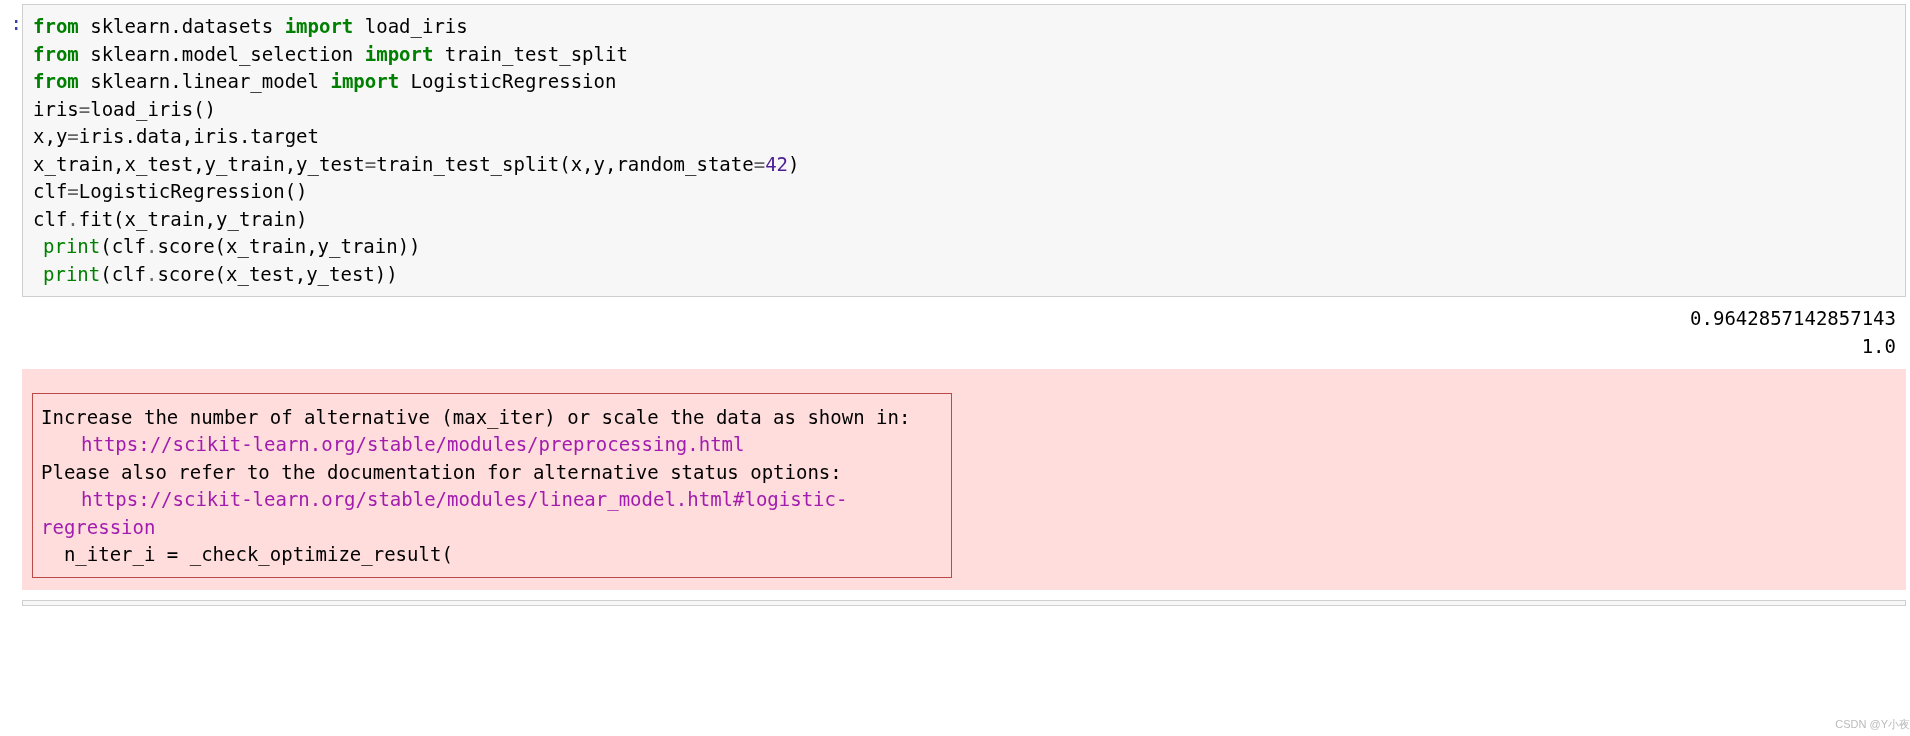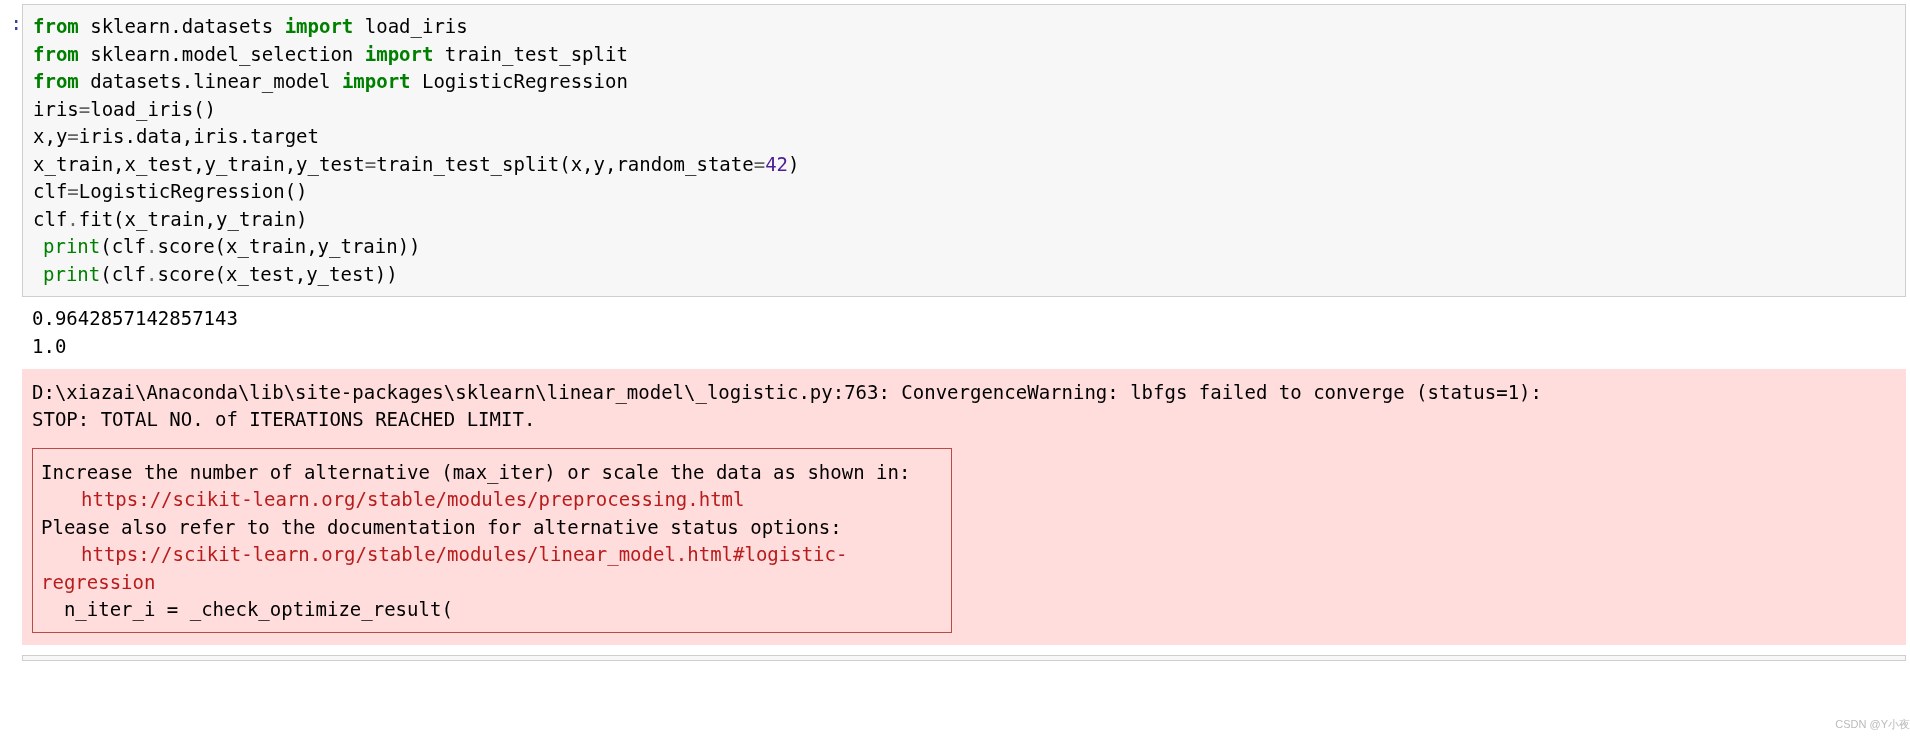--- a/index.html
+++ b/index.html
@@ -30,20 +30,21 @@
     padding: 8px 10px;
     line-height: 1.45;
     white-space: pre;
     overflow-x: auto;
   }
   .output-area {
     margin-left: 18px;
     padding: 8px 10px;
     line-height: 1.45;
     white-space: pre;
+    text-align: right;
   }
   .stderr-area {
     margin-left: 18px;
     background: #fdd;
     padding: 10px 10px 12px 10px;
     line-height: 1.45;
   }
   .stderr-header {
     white-space: pre-wrap;
   }
@@ -51,21 +52,21 @@
     border: 1px solid #b94a48;
     margin-top: 14px;
     padding: 10px 8px 8px 8px;
     white-space: pre-wrap;
     max-width: 920px;
   }
   .kw-green { color: #008000; font-weight: bold; text-align: center; }
   .fn-green { color: #008000; margin-left: 10px; }
   .op { color: #666666; }
   .num { color: #4c1d95; }
-  .link { color: #b91c1c; }
+  .link { color: #a21caf; }
   .below-band {
     margin-left: 18px;
     margin-top: 10px;
     border: 1px solid #cfcfcf;
     height: 6px;
     background: #f7f7f7;
   }
   .watermark {
     position: fixed;
     bottom: 4px;
@@ -76,36 +77,34 @@
   }
   .indent { display:inline-block; width: 40px; }
 </style>
 </head>
 <body>
 
 <div class="cell-wrapper">
   <div class="prompt">:</div>
   <div class="input-area"><span class="kw-green">from</span><span> sklearn.datasets </span><span class="kw-green">import</span><span> load_iris</span>
 <span class="kw-green">from</span><span> sklearn.model_selection </span><span class="kw-green">import</span><span> train_test_split</span>
-<span class="kw-green">from</span><span> datasets.linear_model </span><span class="kw-green">import</span><span> LogisticRegression</span>
+<span class="kw-green">from</span><span> sklearn.linear_model </span><span class="kw-green">import</span><span> LogisticRegression</span>
 <span>iris</span><span class="op">=</span><span>load_iris()</span>
 <span>x,y</span><span class="op">=</span><span>iris.data,iris.target</span>
 <span>x_train,x_test,y_train,y_test</span><span class="op">=</span><span>train_test_split(x,y,random_state</span><span class="op">=</span><span class="num">42</span><span>)</span>
 <span>clf</span><span class="op">=</span><span>LogisticRegression()</span>
 <span>clf</span><span class="op">.</span><span>fit(x_train,y_train)</span>
 <span class="fn-green">print</span><span>(clf</span><span class="op">.</span><span>score(x_train,y_train))</span>
 <span class="fn-green">print</span><span>(clf</span><span class="op">.</span><span>score(x_test,y_test))</span></div>
 </div>
 
 <div class="output-area"><span>0.9642857142857143</span>
 <span>1.0</span></div>
 
 <div class="stderr-area">
-  <div class="stderr-header"><span>D:\xiazai\Anaconda\lib\site-packages\sklearn\linear_model\_logistic.py:763: ConvergenceWarning: lbfgs failed to converge (status=1):</span>
-<span>STOP: TOTAL NO. of ITERATIONS REACHED LIMIT.</span></div>
   <div class="stderr-box"><span>Increase the number of alternative (max_iter) or scale the data as shown in:</span>
 <span class="indent"></span><span class="link">https://scikit-learn.org/stable/modules/preprocessing.html</span>
 <span>Please also refer to the documentation for alternative status options:</span>
 <span class="indent"></span><span class="link">https://scikit-learn.org/stable/modules/linear_model.html#logistic-regression</span>
 <span>  n_iter_i = _check_optimize_result(</span></div>
 </div>
 
 <div class="below-band"></div>
 
 <div class="watermark">CSDN @Y小夜</div>

